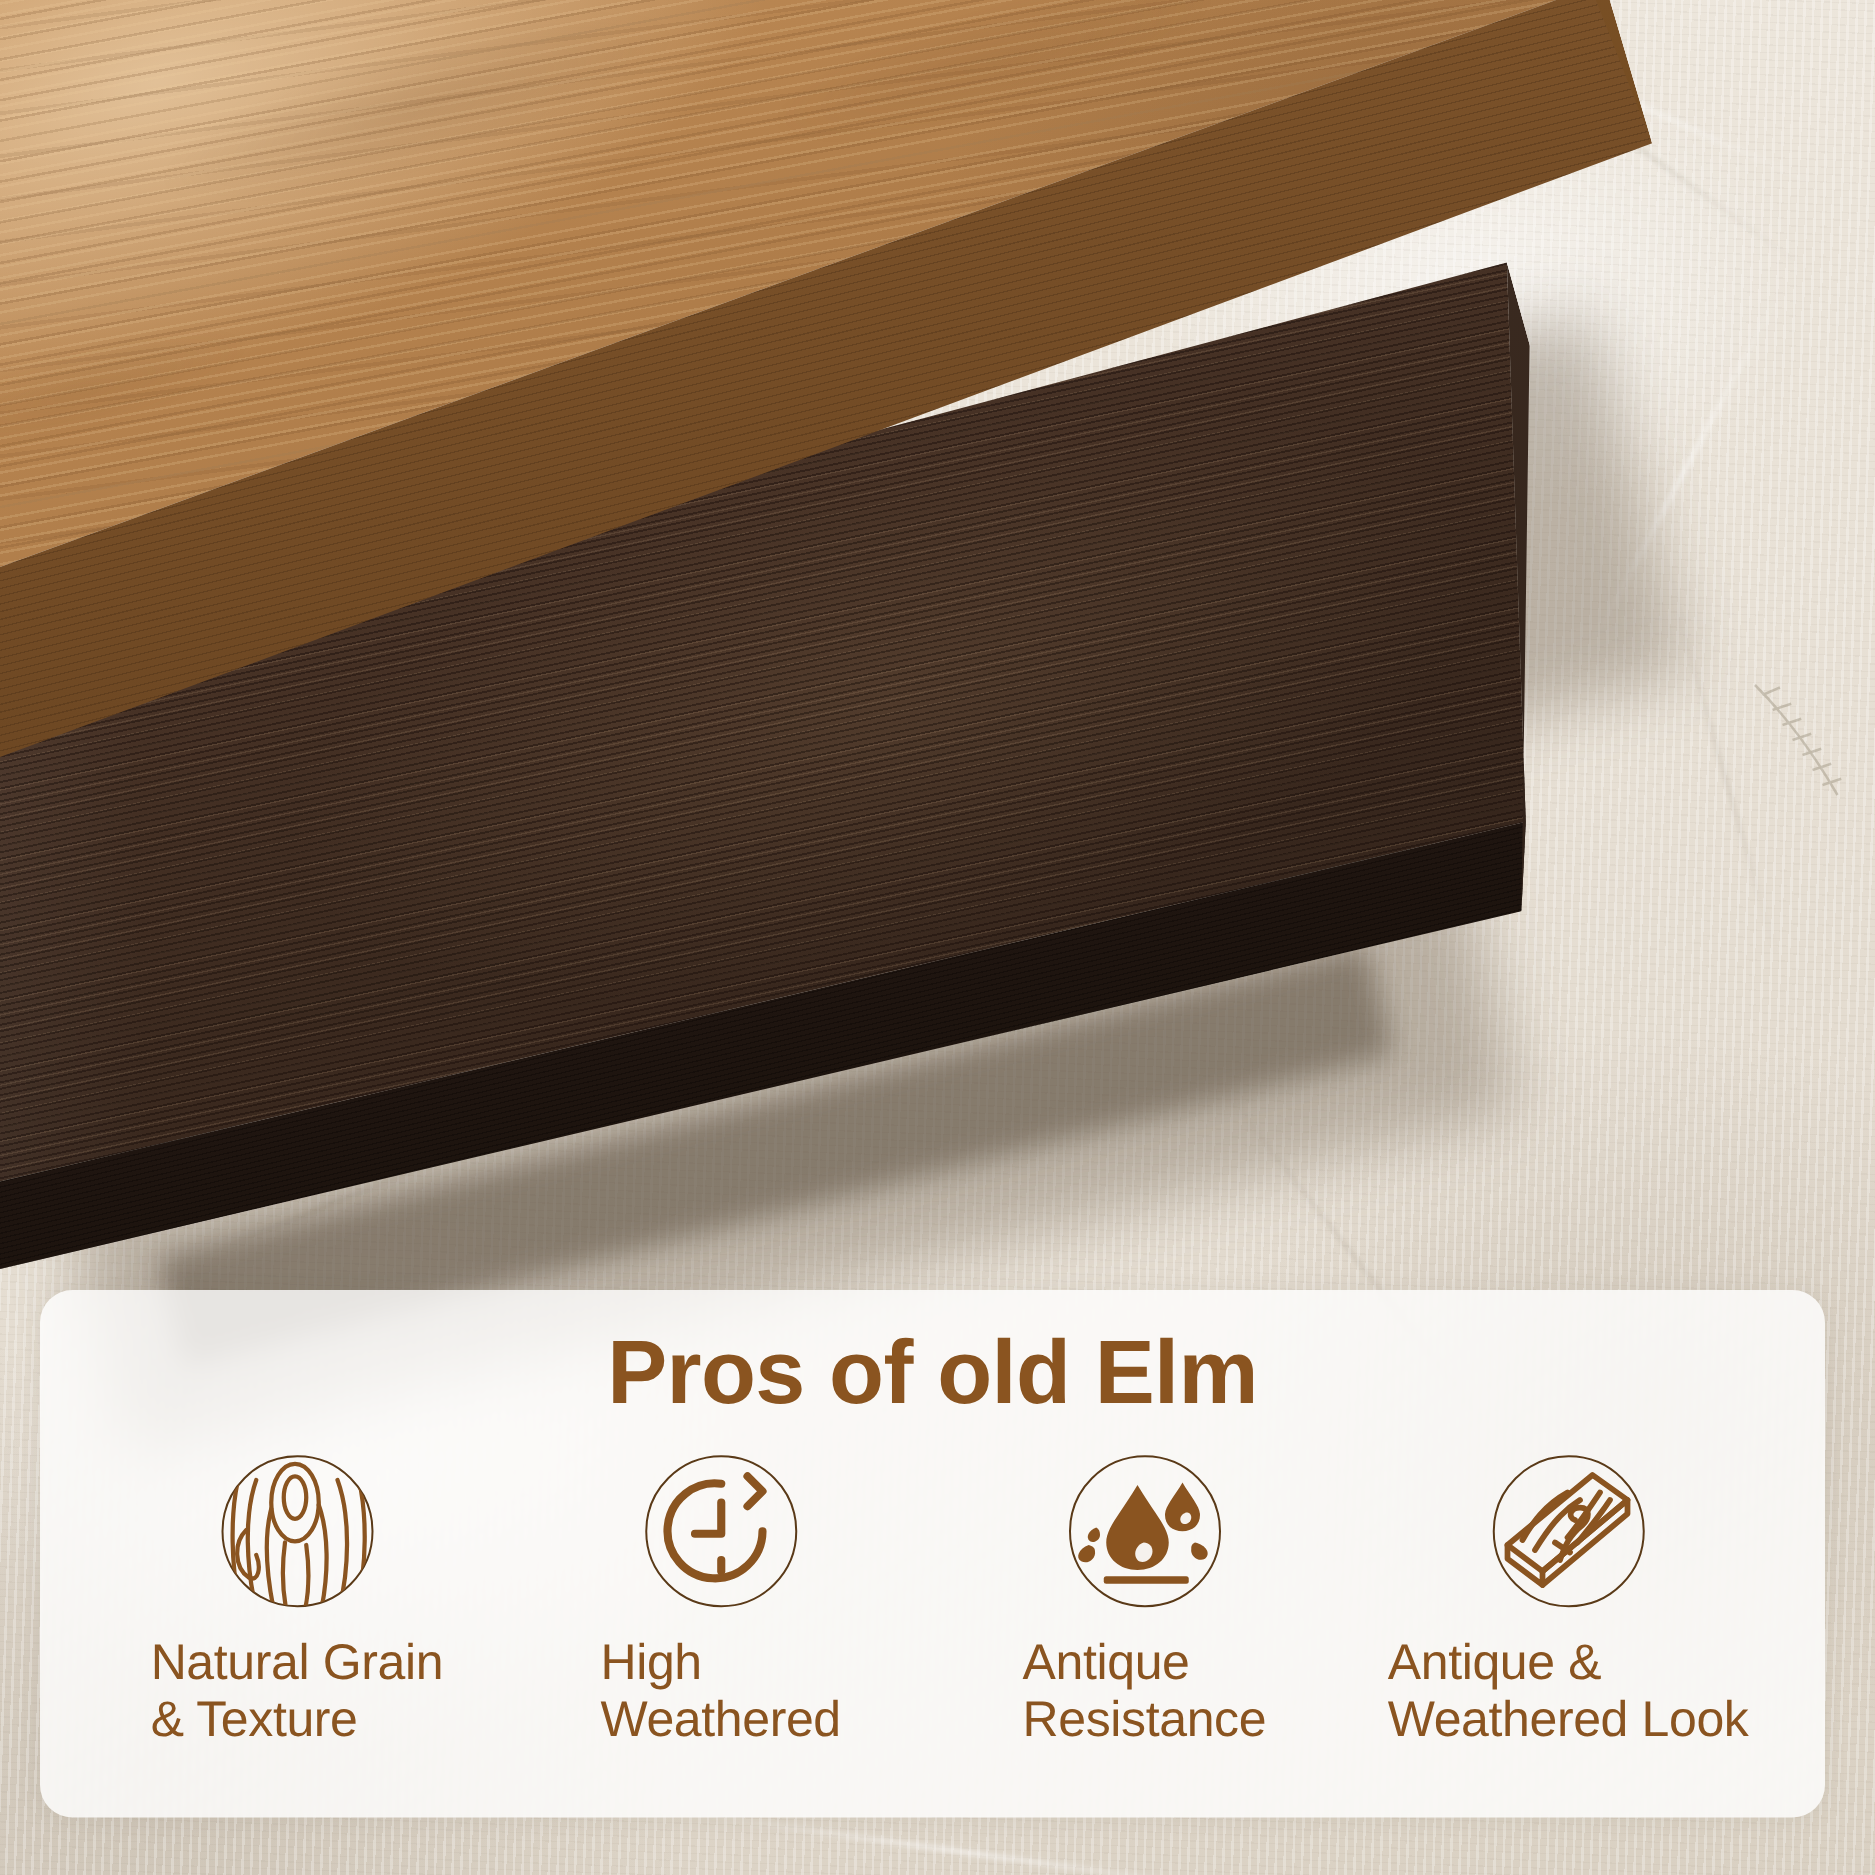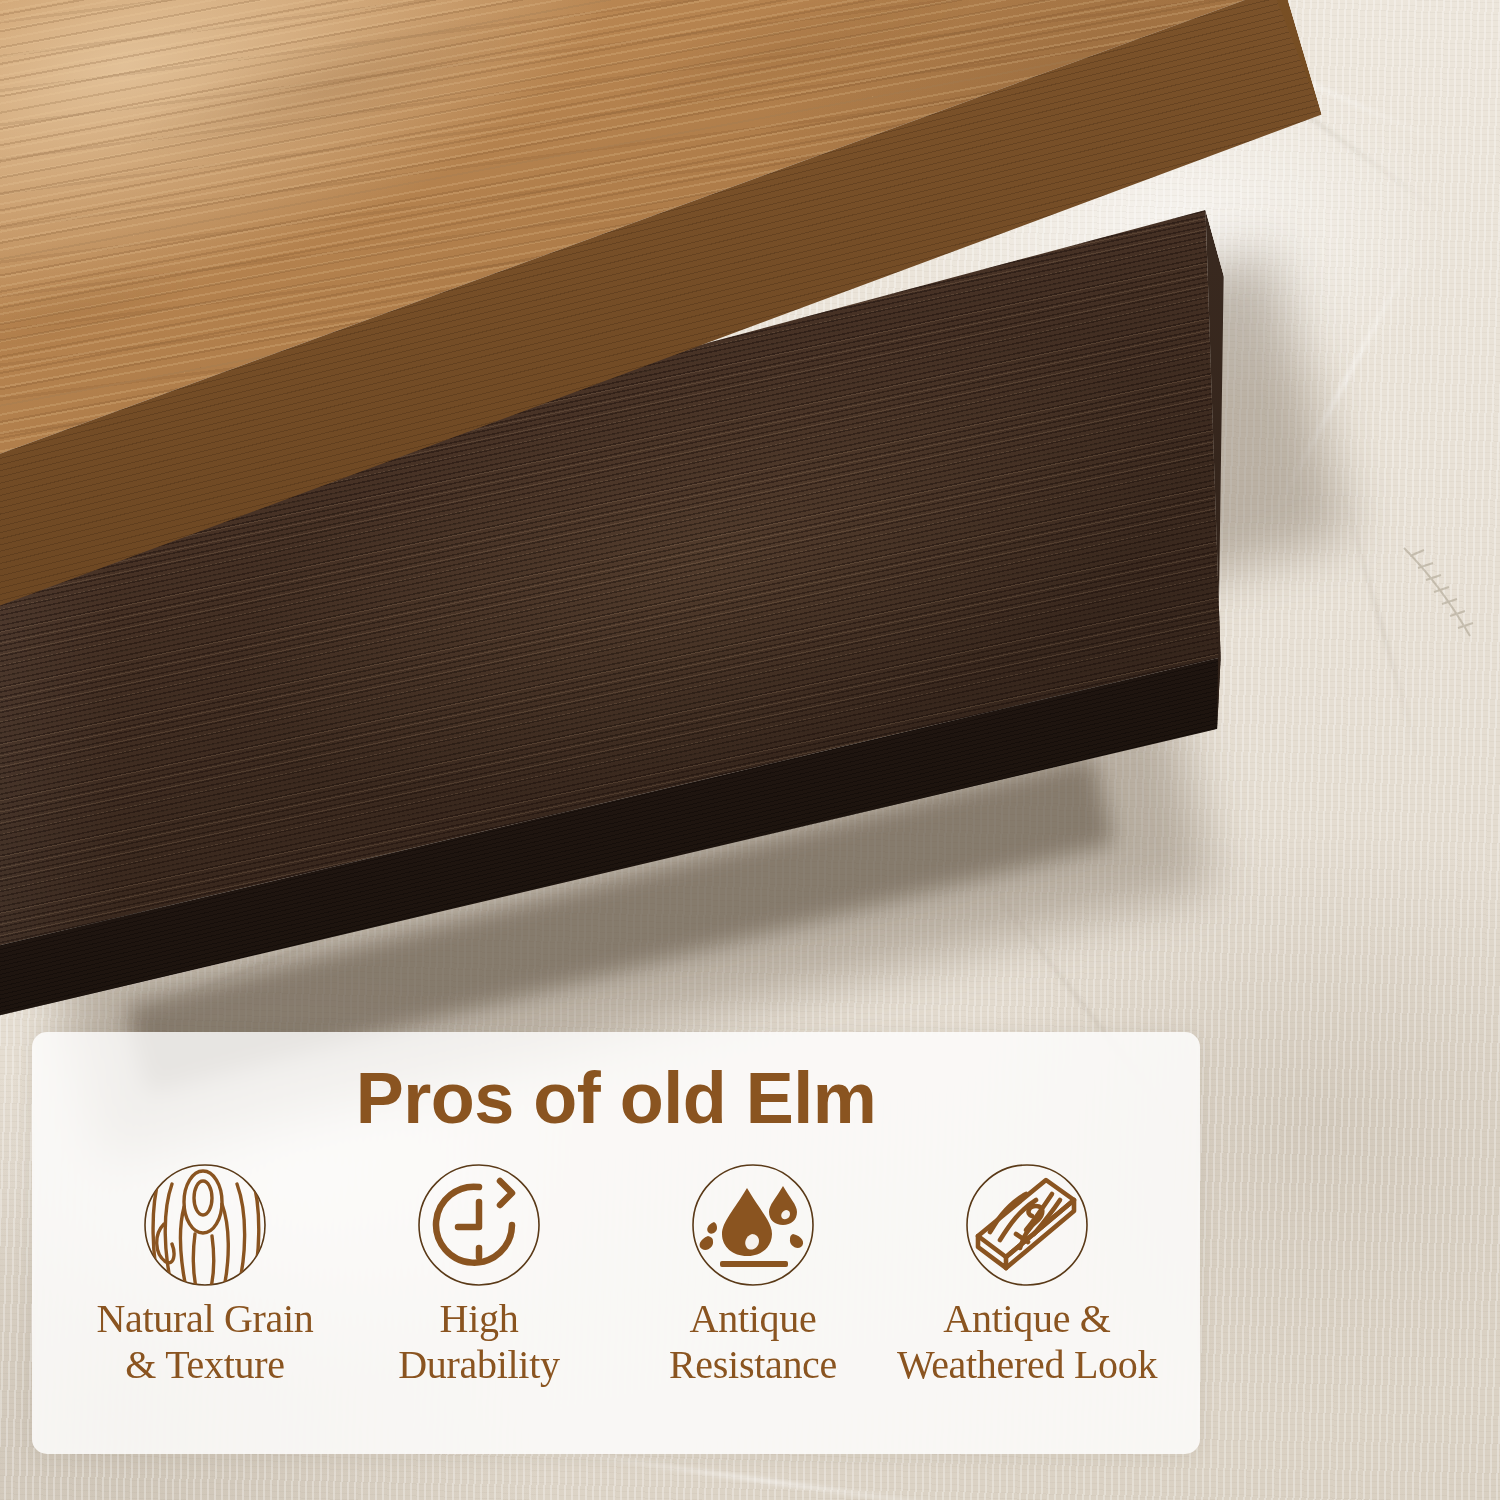--- a/index.html
+++ b/index.html
@@ -100,23 +100,23 @@
   .light-end{position:absolute;inset:0;
     background:linear-gradient(195deg,#8a5c30 0%,#70491f 60%,#5d3a17 100%);
     clip-path:polygon(91% 0%, 100% 62%, 100% 79%, 97% 8%);
   }
 
   
   .sprig{position:absolute;opacity:.55;}
 
   
   #info-panel{
-    position:absolute;left:32px;top:1032px;width:1168px;height:422px;
+    position:absolute;left:32px;top:1032px;width:1428px;height:422px;
     background:rgba(255,255,255,.80);
-    border-radius:15px;
+    border-radius:26px;
     backdrop-filter:blur(2px);
     box-shadow:0 2px 18px rgba(110,96,78,.10);
     overflow:hidden;
   }
   #panel-title{
     text-align:center;
     color:#8a5420;
     font-size:72px;
     font-weight:bold;
     letter-spacing:-0.5px;
@@ -128,28 +128,27 @@
     justify-content:space-between;
     align-items:flex-start;
     padding:26px 36px 0 36px;
   }
   .feature{
     flex:1 1 0;
     display:flex;flex-direction:column;align-items:center;
   }
   .feature-icon{width:126px;height:126px;display:block;}
   .feature-label{
-    margin-top:8px;
-    text-align:center;
+    margin-top:20px;
+    text-align:left;
     color:#8a5420;
     font-size:40px;
     line-height:1.13;
     letter-spacing:-0.3px;
     white-space:pre-line;
-    font-family:Liberation Serif, serif;
   }
 </style>
 </head>
 <body>
 
 <div id="stage">
 
   <div class="bg"></div>
   <div class="bg-fibers"></div>
   <div class="crease" style="left:1050px;top:60px;width:420px;transform:rotate(24deg);"></div>
@@ -225,21 +224,21 @@
         <svg class="feature-icon" viewBox="0 0 126 126">
           <circle cx="63" cy="63" r="60" fill="none" stroke="#5a3a18" stroke-width="1.6"></circle>
           <g fill="none" stroke="#8a5420" stroke-width="6.5" stroke-linecap="round" stroke-linejoin="round">
             <path d="M63 25 A38 38 0 1 0 96 63"></path>
             <path d="M84 19 L96 31 L84 43"></path>
             <path d="M63 40 L63 65 L42 65"></path>
             <path d="M63 95 L63 86"></path>
           </g>
         </svg>
         <div class="feature-label">High
-Durability</div>
+Weathered</div>
       </div>
 
       <div class="feature">
         <svg class="feature-icon" viewBox="0 0 126 126">
           <circle cx="63" cy="63" r="60" fill="none" stroke="#5a3a18" stroke-width="1.6"></circle>
           <g fill="#8a5420">
             <path d="M57 26 C44 48 32 60 32 72 C32 85 43 94 57 94 C71 94 82 85 82 72 C82 60 70 48 57 26 Z"></path>
             <path d="M93 24 C86 36 79 43 79 50 C79 58 85 63 93 63 C101 63 107 58 107 50 C107 43 100 36 93 24 Z"></path>
             <rect x="30" y="99" width="68" height="6" rx="2"></rect>
             <path d="M24 60 C18 62 15 68 19 71 C22 73 27 70 27 66 C27 63 26 61 24 60 Z"></path>

